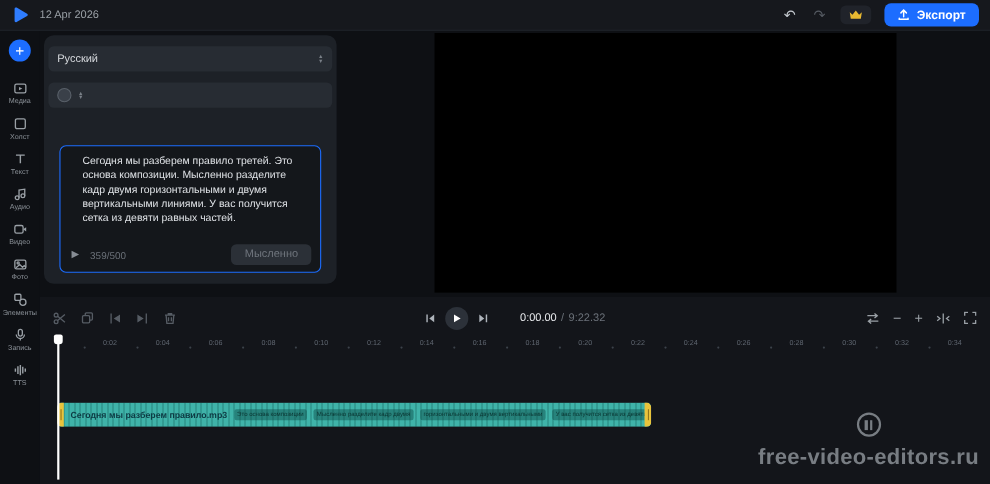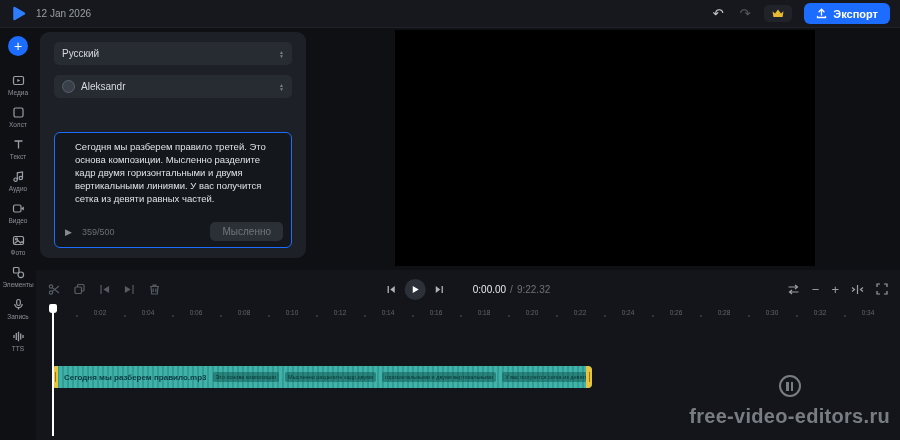--- a/index.html
+++ b/index.html
@@ -21,21 +21,21 @@
   .add-btn{width:20px;height:20px;border-radius:50%;background:var(--accent,#1c6dff);color:#fff;border:none;font-size:14px;line-height:18px;text-align:center;padding:0;cursor:pointer;margin-bottom:8px;}
   .nav-item{display:flex;flex-direction:column;align-items:center;gap:2px;margin-top:9px;cursor:pointer;width:36px;}
   .nav-ic{height:14px;display:flex;align-items:center;justify-content:center;color:#9aa0a6;}
   .nav-lb{font-size:6.5px;color:#8a9097;white-space:nowrap;}
 
   
   .panel{position:absolute;left:40px;top:32px;width:266px;height:226px;background:#1d2127;border-radius:9px;z-index:10;}
   .tabs{display:flex;justify-content:center;gap:18px;padding-top:12px;}
   .tab{font-size:11px;color:#868c94;background:none;border:none;padding:2px 2px;cursor:pointer;}
   .tab.active{color:#fff;font-weight:bold;}
-  .sel{margin:10px 14px 0;height:23px;background:#272c33;border-radius:5px;display:flex;align-items:center;padding:0 8px;font-size:10px;color:#d6d9dd;cursor:pointer;}
+  .sel{margin:10px 4px 0;height:23px;background:#272c33;border-radius:5px;display:flex;align-items:center;padding:0 8px;font-size:10px;color:#d6d9dd;cursor:pointer;}
   .sel .grow{flex:1;}
   .stepper{display:flex;flex-direction:column;line-height:4px;color:#7a8088;font-size:5px;}
   .avatar{width:13px;height:13px;border-radius:50%;background:#3a4049;border:1px solid #596069;margin-right:6px;flex:none;}
   .editor-box{position:absolute;left:14px;right:14px;top:100px;bottom:10px;background:#14171b;border:1px solid var(--accent,#1c6dff);border-radius:6px;padding:7px 20px;}
   .script-text{font-size:9.5px;line-height:13px;color:#dfe2e6;white-space:pre-wrap;height:74px;overflow:hidden;cursor:text;}
   .editor-footer{position:absolute;left:8px;right:8px;bottom:6px;display:flex;align-items:center;gap:8px;}
   .tts-play{background:none;border:none;color:#868c94;font-size:9px;padding:0 2px;cursor:pointer;}
   .char-counter{font-size:9px;color:#6b7179;}
   .save-btn{margin-left:auto;background:#2b3037;color:#70767e;border:none;border-radius:5px;height:19px;padding:0 12px;font-size:10px;cursor:pointer;}
 
@@ -84,21 +84,21 @@
 <body>
 
 <div class="stage">
 
   <header class="topbar">
     <span class="logo">
       <svg width="15" height="15" viewBox="0 0 15 15">
           <polygon points="3.5,2 13,7.5 3.5,13" fill="#2f7dff" stroke="#2f7dff" stroke-width="2.5" stroke-linejoin="round"></polygon>
         </svg>
     </span>
-    <span class="proj-date">12 Jan 2026</span>
+    <span class="proj-date">12 Apr 2026</span>
     <div class="top-actions">
       <button class="icon-btn undo">
           <span>↶</span>
         </button>
       <button class="icon-btn redo">
           <span>↷</span>
         </button>
       <button class="crown-btn">
         <span>
           <svg width="14" height="11" viewBox="0 0 14 11">
@@ -206,21 +206,20 @@
   <section class="panel">
     <div class="sel">
       <span class="grow">Русский</span>
       <span class="stepper">
           <span>▲</span>
           <span>▼</span>
         </span>
     </div>
     <div class="sel">
       <span class="avatar"></span>
-      <span class="grow">Aleksandr</span>
       <span class="stepper">
           <span>▲</span>
           <span>▼</span>
         </span>
     </div>
     <div class="editor-box">
       <div class="script-text">Сегодня мы разберем правило третей. Это основа композиции. Мысленно разделите кадр двумя горизонтальными и двумя вертикальными линиями. У вас получится сетка из девяти равных частей.
 
 Важные элементы сцены размещайте на</div>
       <div class="editor-footer">

